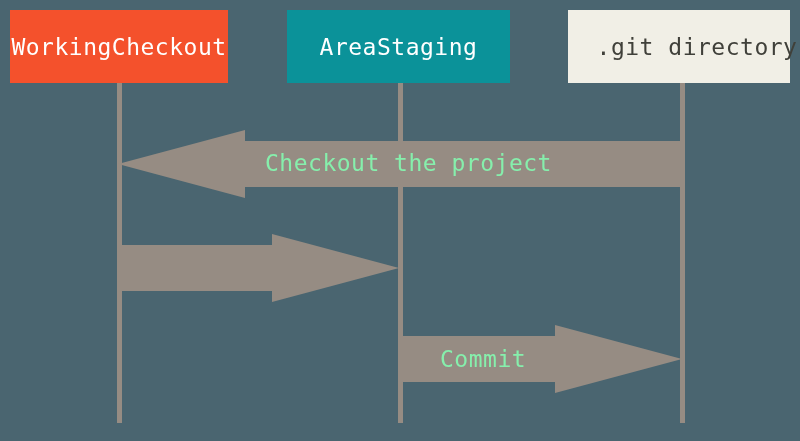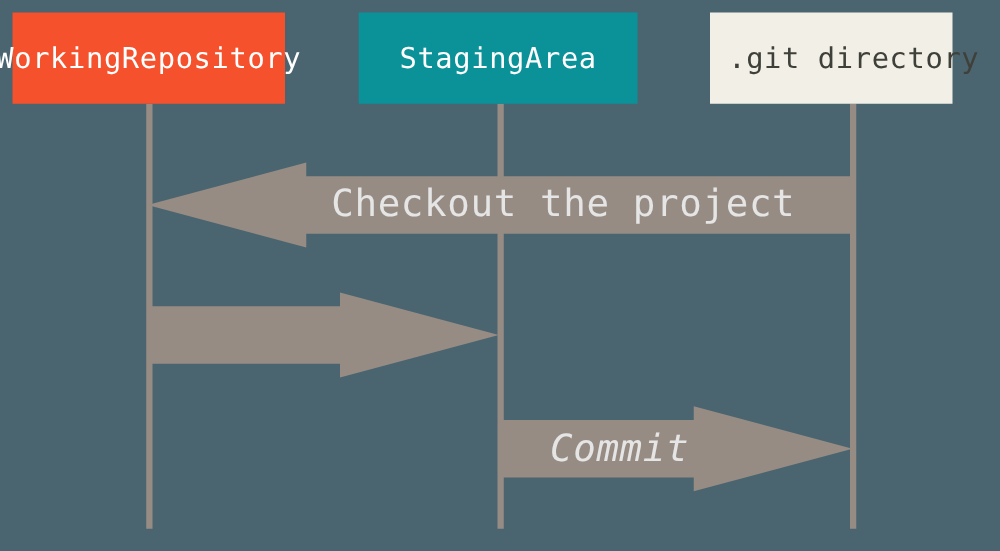--- a/index.html
+++ b/index.html
@@ -55,69 +55,69 @@
     color: #ffffff;
   }
   .node-staging {
     left: 287px; top: 10px;
     width: 223px; height: 73px;
     background: #0b9299;
     color: #ffffff;
   }
   .node-repo {
     left: 568px; top: 10px;
-    width: 194px; height: 73px;
+    width: 222px; height: 73px;
     background: #f1efe6;
     color: #40403a;
     padding-left: 36px;
   }
 
   
   .arrow {
     position: absolute;
     display: block;
   }
   .arrow svg { display: block; }
 
   .arrow-label {
     position: absolute;
     font-family: "DejaVu Sans Mono", "Liberation Mono", monospace;
-    font-size: 30px;
+    font-size: 23px;
     line-height: 23px;
     letter-spacing: 0.5px;
-    color: #e5e5e5;
+    color: #86efac;
     white-space: pre;
   }
 
   .arrow-checkout      { left: 118px; top: 128px; }
   .arrow-checkout-lbl  { left: 265px; top: 152px; }
 
   .arrow-stage         { left: 118px; top: 232px; }
   .arrow-stage-lbl     { left: 131px; top: 256px; }
 
   .arrow-commit        { left: 400px; top: 323px; }
-  .arrow-commit-lbl    { left: 440px; top: 348px; font-style: italic; }
+  .arrow-commit-lbl    { left: 440px; top: 348px; }
 </style>
 </head>
 <body>
 
 <div id="diagram">
 
   <div class="lifeline wd"></div>
   <div class="lifeline stage"></div>
   <div class="lifeline repo"></div>
 
   <div class="node-box node-working">
     <span class="ln">Working</span>
-    <span class="ln">Repository</span>
+    <span class="ln">Checkout</span>
   </div>
 
   <div class="node-box node-staging">
+    <span class="ln">Area</span>
     <span class="ln">Staging</span>
-    <span class="ln">Area</span>
   </div>
 
   <div class="node-box node-repo">
     <span class="ln">.git directory</span>
   </div>
 
   <div class="arrow arrow-checkout">
     <svg width="562" height="72" viewBox="0 0 562 72" xmlns="http://www.w3.org/2000/svg">
       <path d="M 0 36 L 127 2 L 127 13 L 562 13 L 562 59 L 127 59 L 127 70 Z" fill="#968c83"></path>
     </svg>

